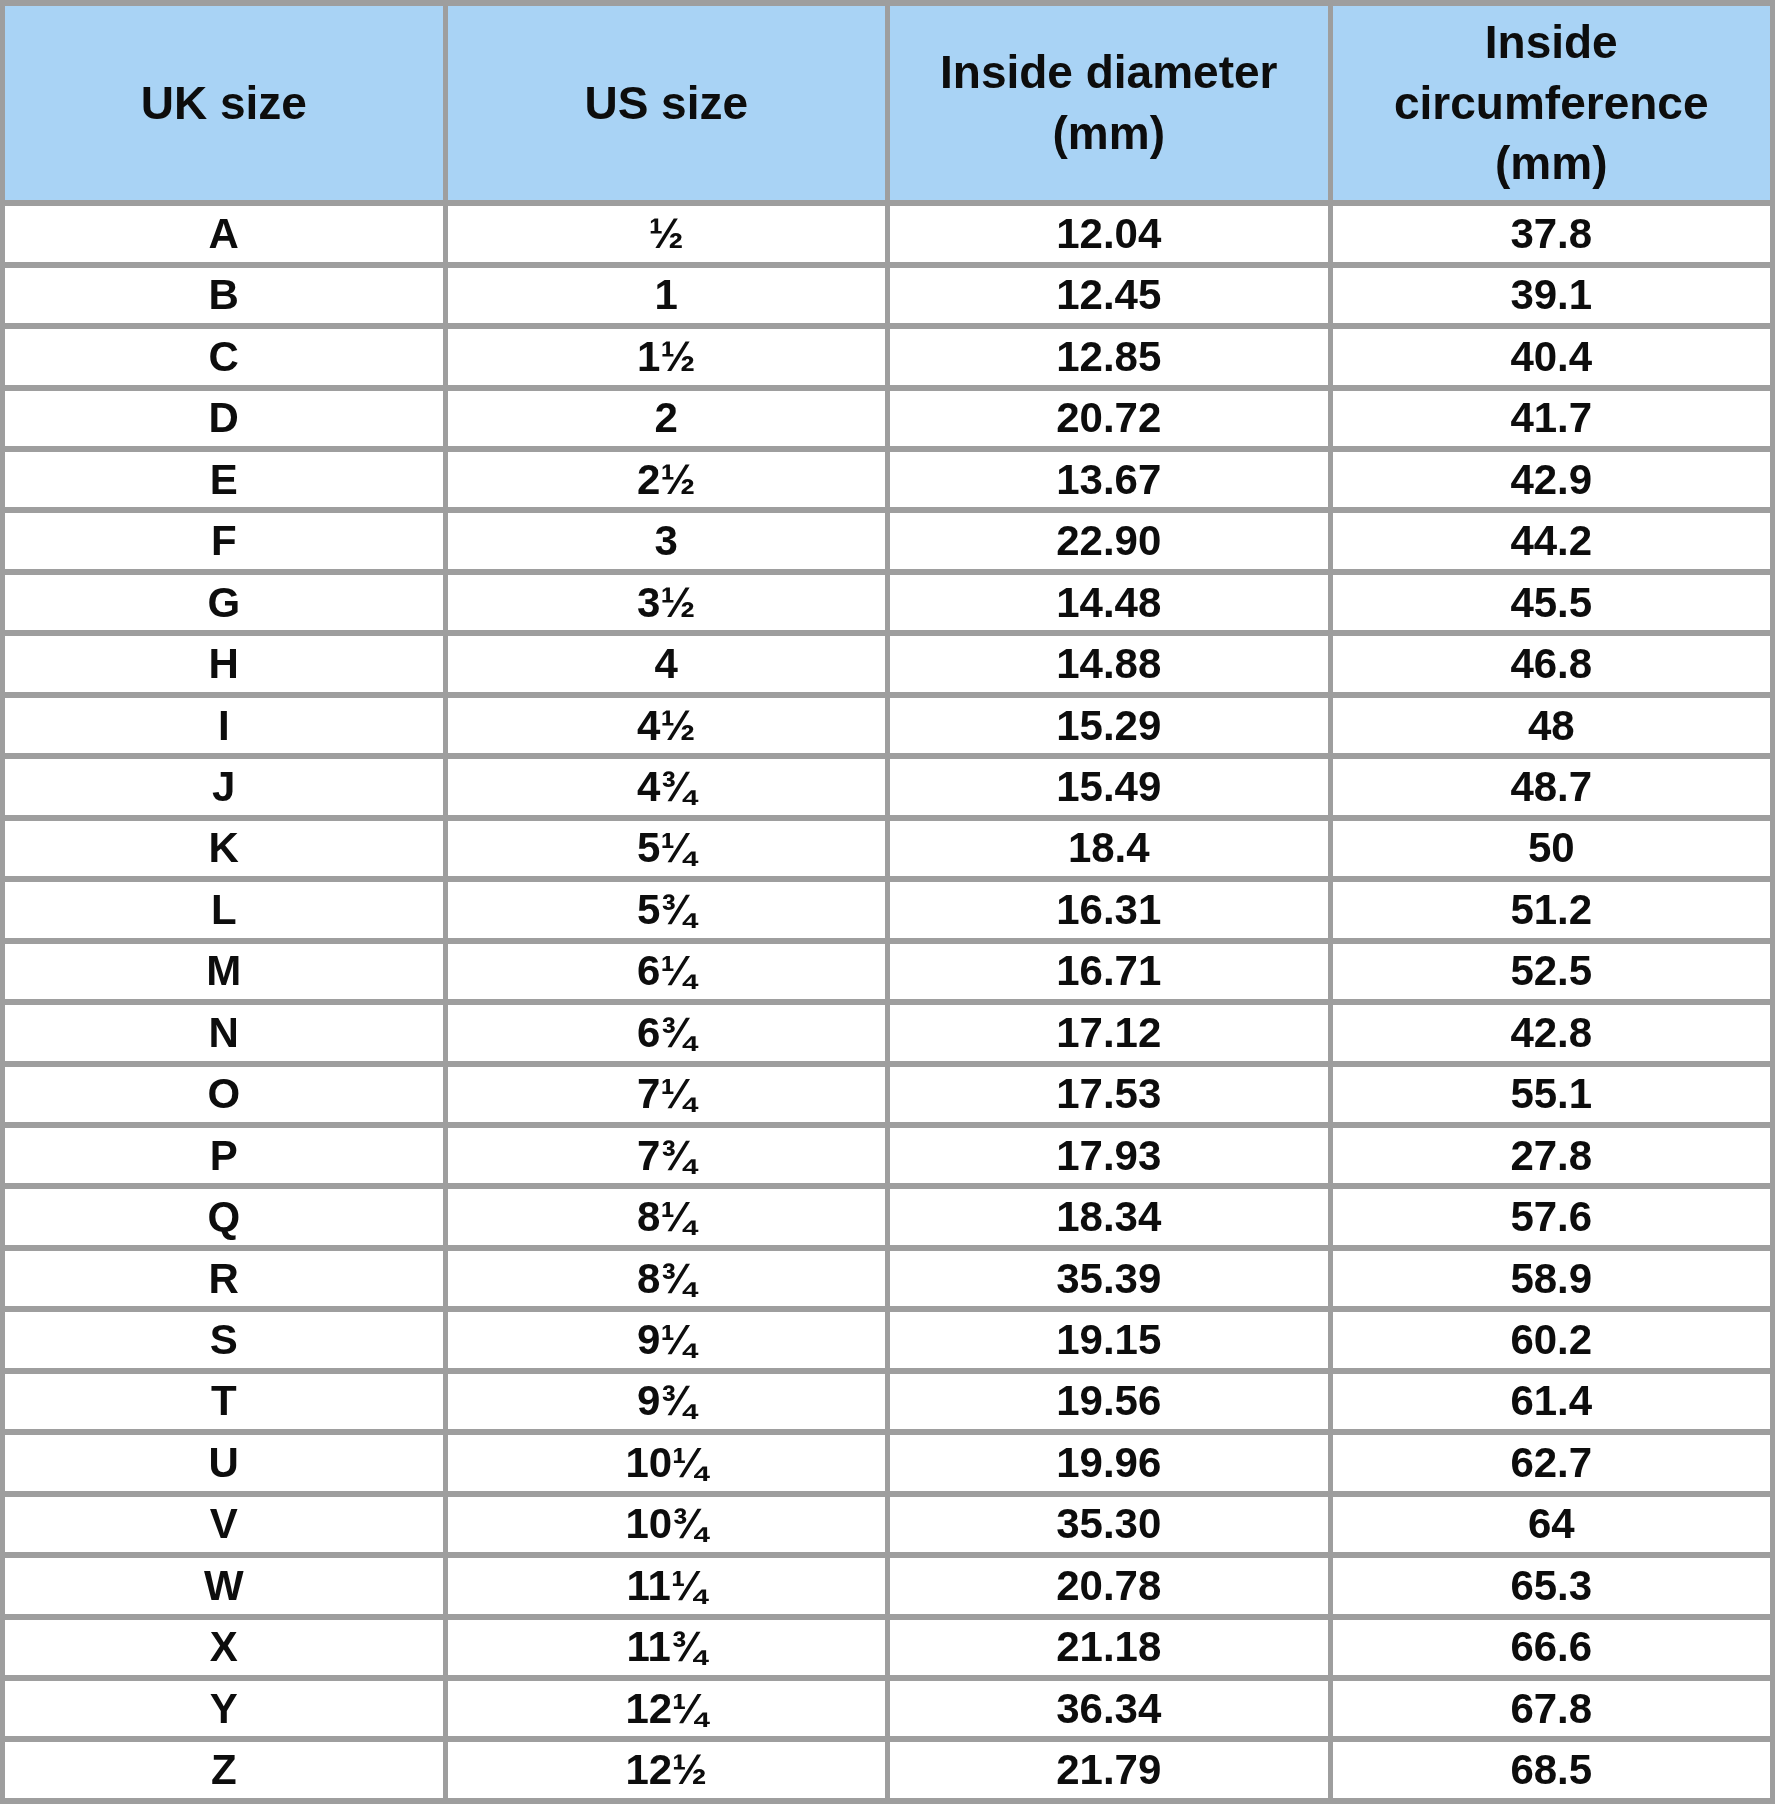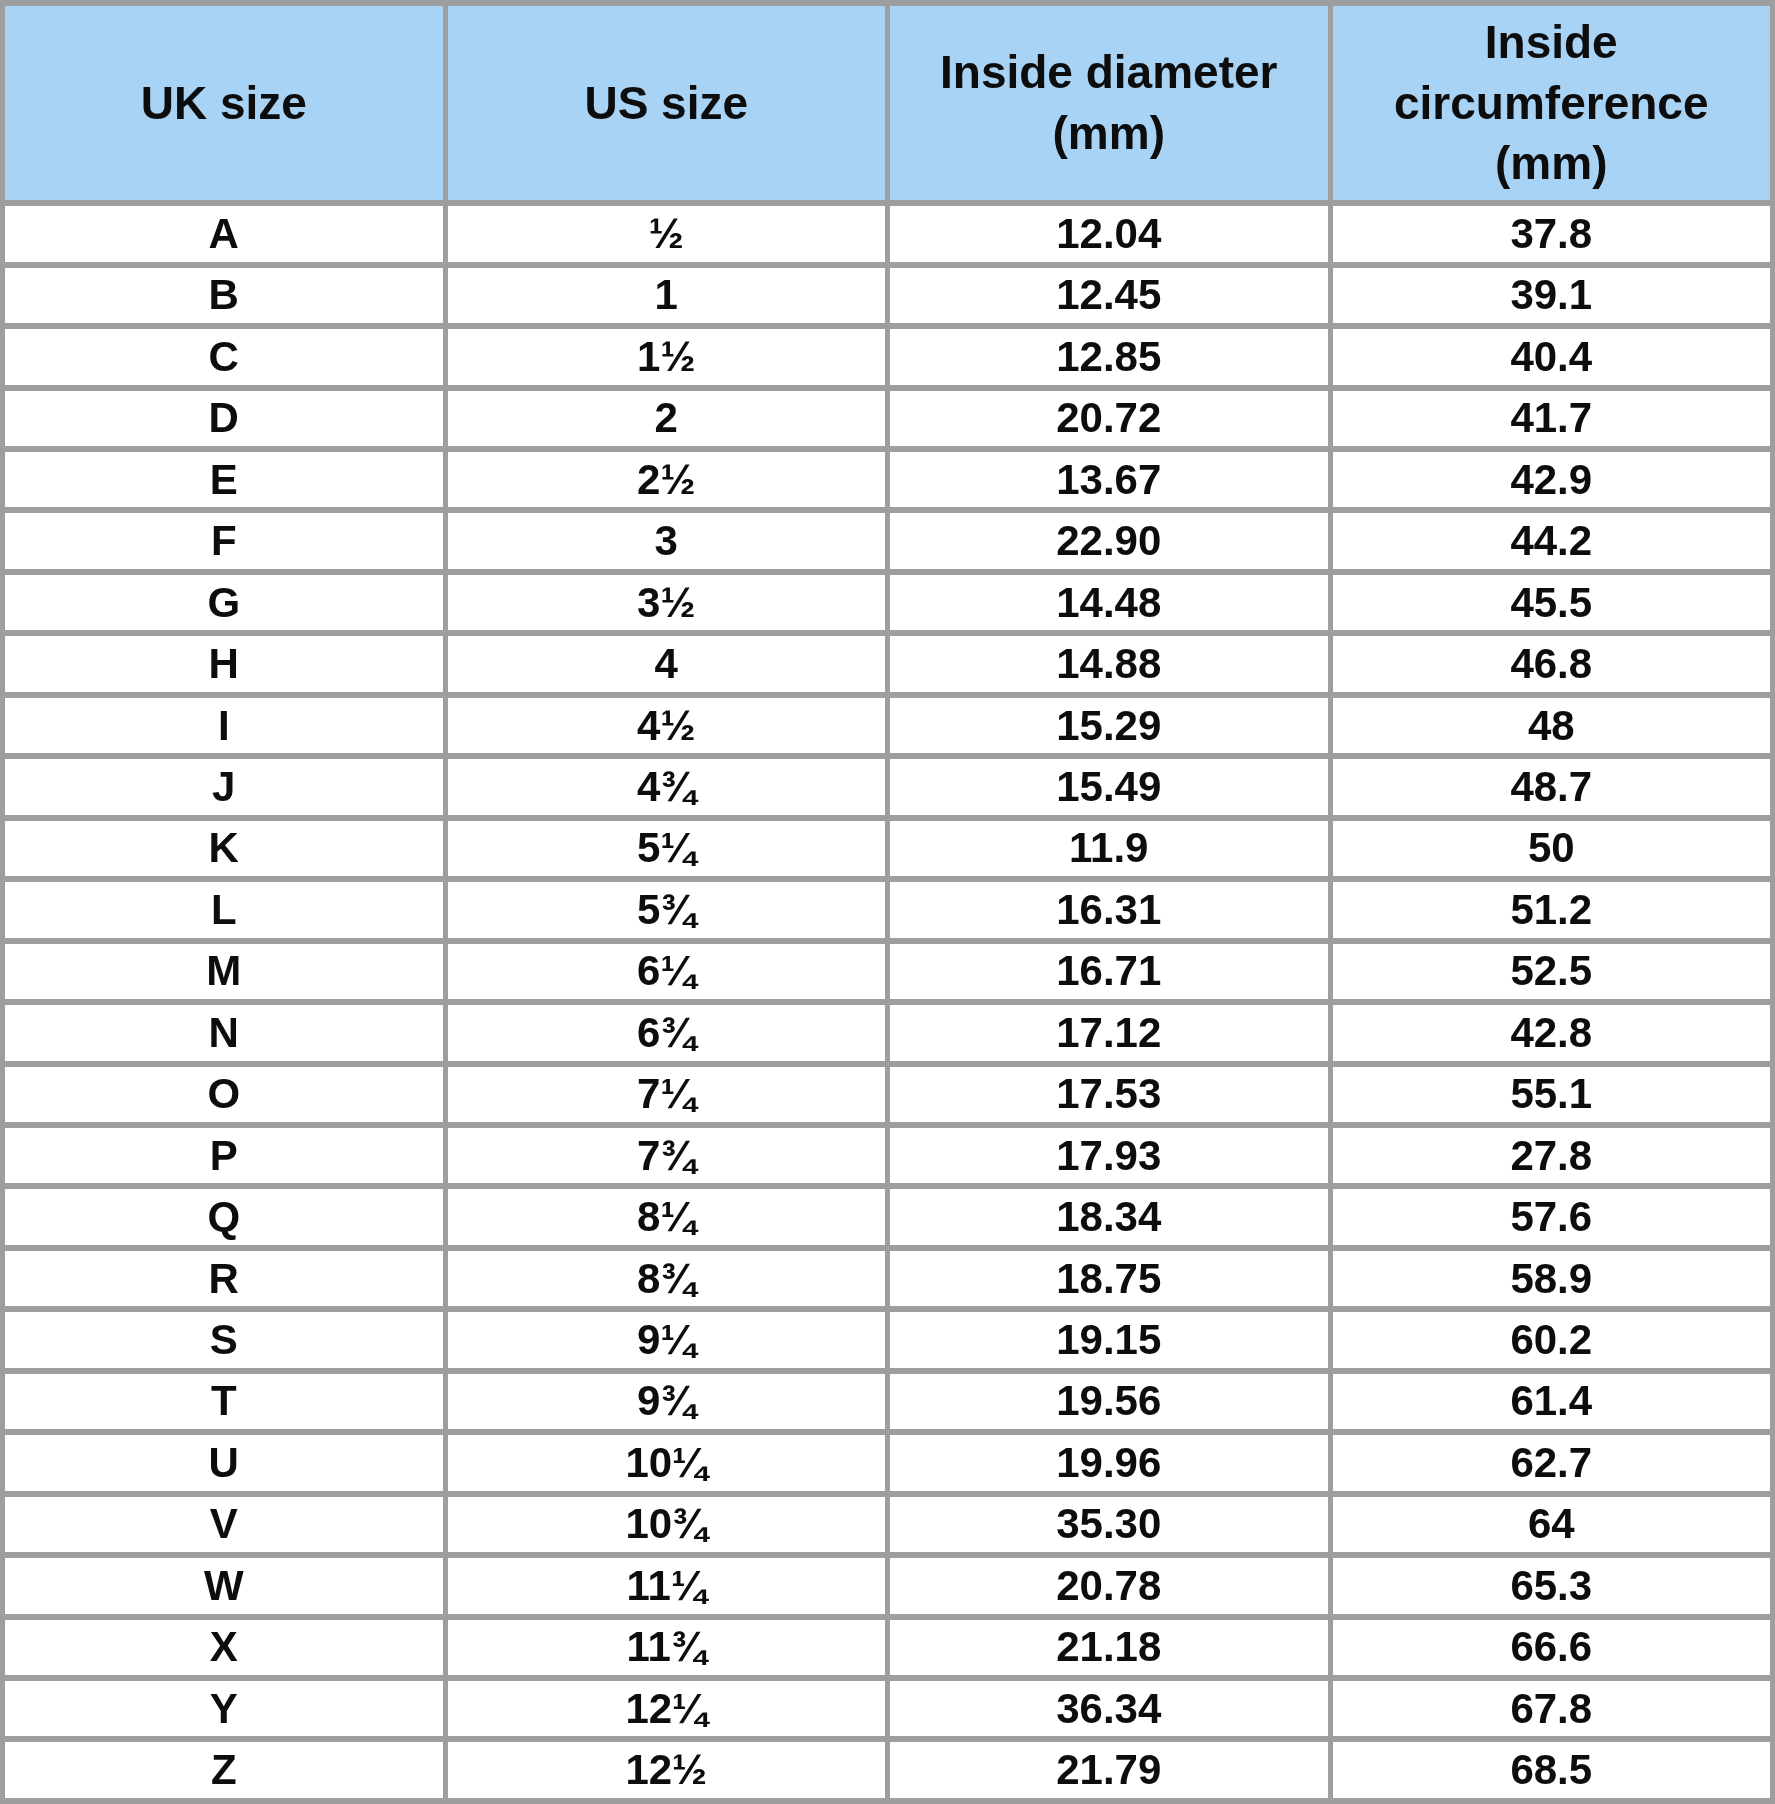--- a/index.html
+++ b/index.html
@@ -121,21 +121,21 @@
   </tr>
       <tr>
     <td>J</td>
     <td>4¾</td>
     <td>15.49</td>
     <td>48.7</td>
   </tr>
       <tr>
     <td>K</td>
     <td>5¼</td>
-    <td>11.9</td>
+    <td>18.4</td>
     <td>50</td>
   </tr>
       <tr>
     <td>L</td>
     <td>5¾</td>
     <td>16.31</td>
     <td>51.2</td>
   </tr>
       <tr>
     <td>M</td>
@@ -163,21 +163,21 @@
   </tr>
       <tr>
     <td>Q</td>
     <td>8¼</td>
     <td>18.34</td>
     <td>57.6</td>
   </tr>
       <tr>
     <td>R</td>
     <td>8¾</td>
-    <td>18.75</td>
+    <td>35.39</td>
     <td>58.9</td>
   </tr>
       <tr>
     <td>S</td>
     <td>9¼</td>
     <td>19.15</td>
     <td>60.2</td>
   </tr>
       <tr>
     <td>T</td>

